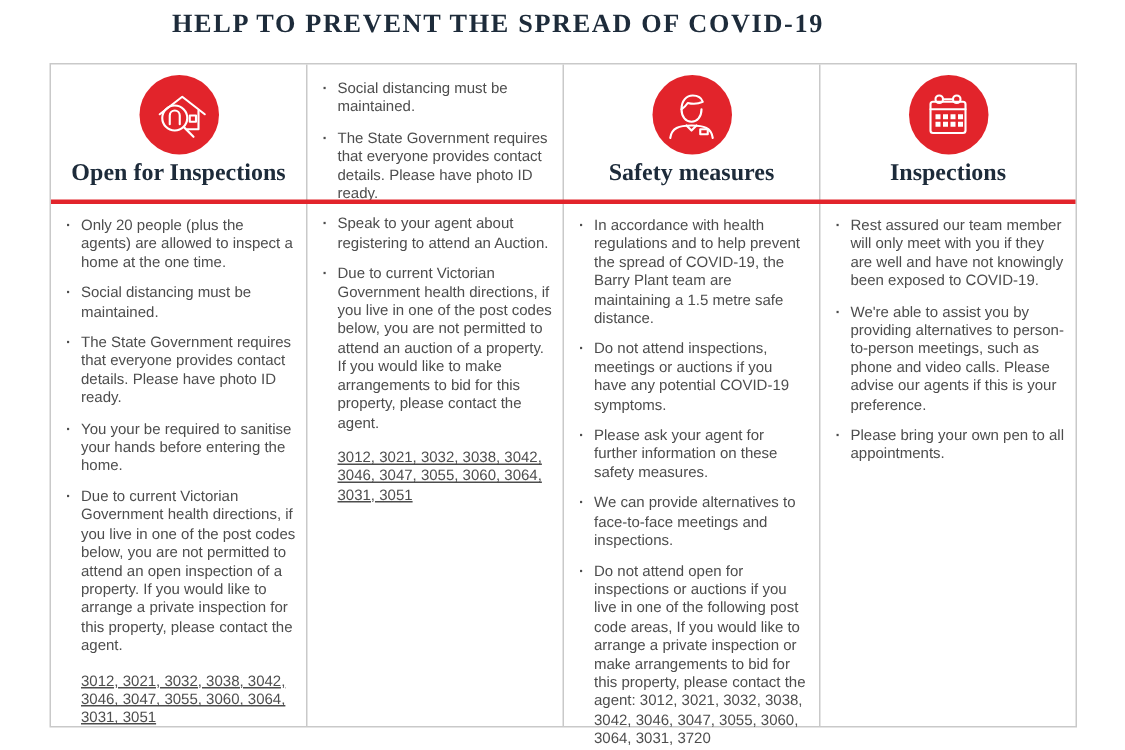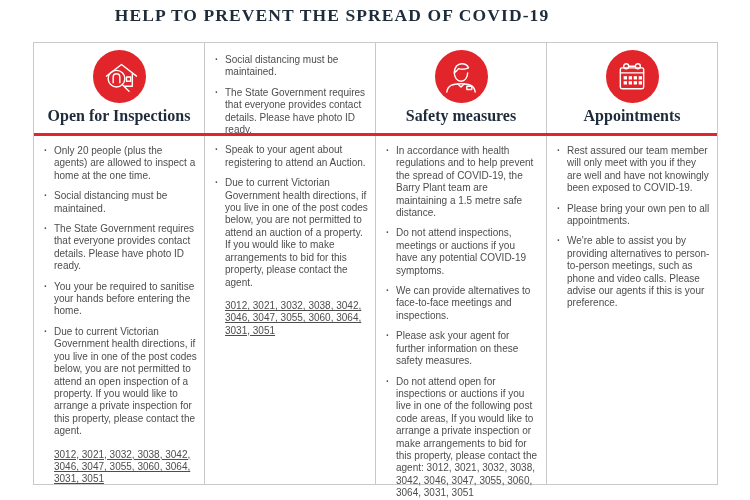--- a/index.html
+++ b/index.html
@@ -112,23 +112,23 @@
               <rect x="31" y="35" width="6" height="4"></rect>
             </svg>
           </span>
         </div>
         <h2 class="col-title">Safety measures</h2>
       </div>
       <div class="col-body">
         <ul class="bullets">
           <li>In accordance with health regulations and to help prevent the spread of COVID-19, the Barry Plant team are maintaining a 1.5 metre safe distance.</li>
           <li>Do not attend inspections, meetings or auctions if you have any potential COVID-19 symptoms.</li>
+          <li>Please ask your agent for further information on these safety measures.</li>
           <li>We can provide alternatives to face-to-face meetings and inspections.</li>
-          <li>Please ask your agent for further information on these safety measures.</li>
-          <li>Do not attend open for inspections or auctions if you live in one of the following post code areas, If you would like to arrange a private inspection or make arrangements to bid for this property, please contact the agent: 3012, 3021, 3032, 3038, 3042, 3046, 3047, 3055, 3060, 3064, 3031, 3051</li>
+          <li>Do not attend open for inspections or auctions if you live in one of the following post code areas, If you would like to arrange a private inspection or make arrangements to bid for this property, please contact the agent: 3012, 3021, 3032, 3038, 3042, 3046, 3047, 3055, 3060, 3064, 3031, 3720</li>
         </ul>
       </div>
     </div>
     <div class="col">
       <div class="col-header">
         <div class="icon-circle">
           <span>
             <svg viewBox="0 0 48 48" fill="none" stroke="#ffffff" stroke-width="1.7" stroke-linecap="round" stroke-linejoin="round">
               <rect x="10" y="13" width="28" height="25" rx="2"></rect>
               <path d="M10 19 H38"></path>
@@ -141,25 +141,25 @@
                 <rect x="26" y="23" width="4" height="4"></rect>
                 <rect x="32" y="23" width="4" height="4"></rect>
                 <rect x="14" y="29" width="4" height="4"></rect>
                 <rect x="20" y="29" width="4" height="4"></rect>
                 <rect x="26" y="29" width="4" height="4"></rect>
                 <rect x="32" y="29" width="4" height="4"></rect>
               </g>
             </svg>
           </span>
         </div>
-        <h2 class="col-title">Appointments</h2>
+        <h2 class="col-title">Inspections</h2>
       </div>
       <div class="col-body">
         <ul class="bullets">
           <li>Rest assured our team member will only meet with you if they are well and have not knowingly been exposed to COVID-19.</li>
+          <li>We're able to assist you by providing alternatives to person-to-person meetings, such as phone and video calls. Please advise our agents if this is your preference.</li>
           <li>Please bring your own pen to all appointments.</li>
-          <li>We're able to assist you by providing alternatives to person-to-person meetings, such as phone and video calls. Please advise our agents if this is your preference.</li>
         </ul>
       </div>
     </div>
   </div>
 
 <div class="date-note">July 5 2020</div>
 
 </body></html>

